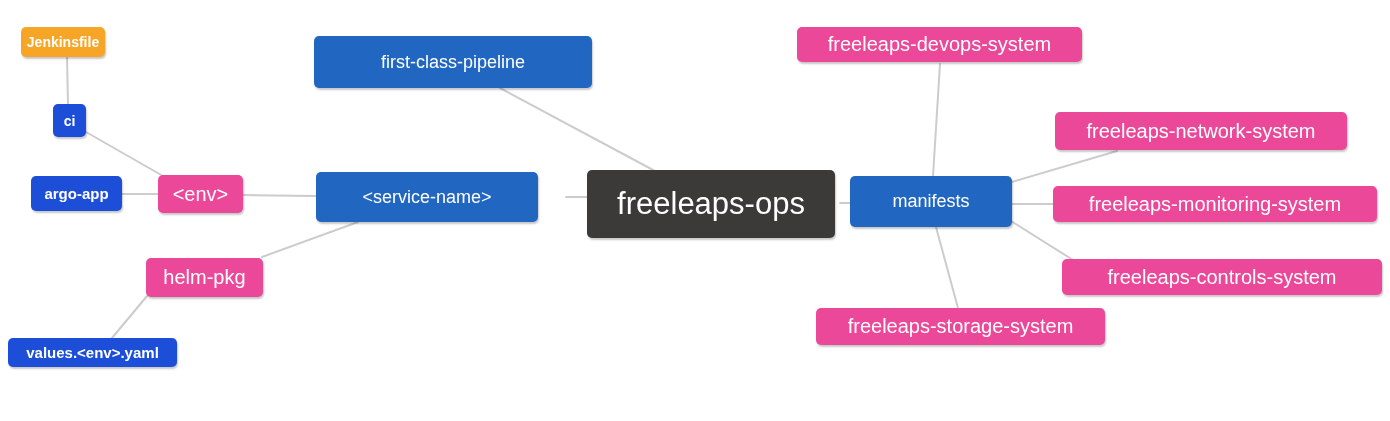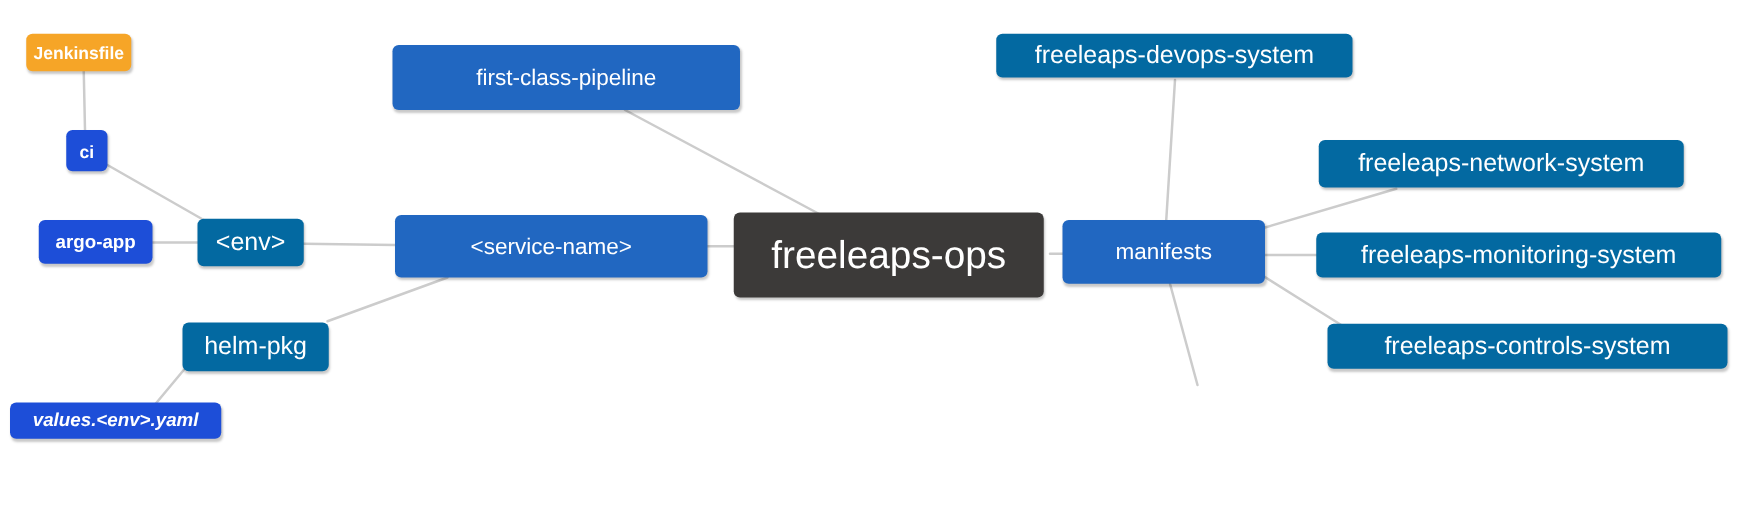--- a/index.html
+++ b/index.html
@@ -29,46 +29,46 @@
     align-items: center;
     justify-content: center;
     color: #ffffff;
     border-radius: 5px;
     box-shadow: 1px 2px 2px rgba(0,0,0,0.22);
     white-space: nowrap;
     cursor: default;
     box-sizing: border-box;
   }
   .c-blue   { background: #2167c1; }
-  .c-green  { background: #0369a1; }
+  .c-green  { background: #ec4899; }
   .c-red    { background: #1d4ed8; }
   .c-orange { background: #f6a527; }
   .c-dark   { background: #3c3a39; }
 
   .t-sm  { font-size: 14px; font-weight: 700; }
   .t-sm2 { font-size: 15px; font-weight: 700; }
   .t-md  { font-size: 20px; font-weight: 400; }
   .t-lg  { font-size: 18px; font-weight: 400; }
   .t-xl  { font-size: 31px; font-weight: 400; }
 
   .n-jenkinsfile { left: 21px;   top: 27px;  width: 84px;  height: 30px; }
   .n-ci          { left: 53px;   top: 104px; width: 33px;  height: 33px; }
   .n-argo-app    { left: 31px;   top: 176px; width: 91px;  height: 35px; }
   .n-env         { left: 158px;  top: 175px; width: 85px;  height: 38px; }
   .n-pipeline    { left: 314px;  top: 36px;  width: 278px; height: 52px; }
-  .n-service     { left: 316px;  top: 172px; width: 250px; height: 50px; }
+  .n-service     { left: 316px;  top: 172px; width: 222px; height: 50px; }
   .n-root        { left: 587px;  top: 170px; width: 248px; height: 68px; }
   .n-manifests   { left: 850px;  top: 176px; width: 162px; height: 51px; }
   .n-devops      { left: 797px;  top: 27px;  width: 285px; height: 35px; }
   .n-network     { left: 1055px; top: 112px; width: 292px; height: 38px; }
   .n-monitoring  { left: 1053px; top: 186px; width: 324px; height: 36px; }
   .n-controls    { left: 1062px; top: 259px; width: 320px; height: 36px; }
   .n-storage     { left: 816px;  top: 308px; width: 289px; height: 37px; }
   .n-helm-pkg    { left: 146px;  top: 258px; width: 117px; height: 39px; }
-  .n-values      { left: 8px;    top: 322px; width: 169px; height: 29px; font-style: italic; }
+  .n-values      { left: 8px;    top: 338px; width: 169px; height: 29px; }
 </style>
 </head>
 <body>
 
 <div class="canvas">
 
   <svg class="edges" viewBox="0 0 1390 421" xmlns="http://www.w3.org/2000/svg">
     <line x1="67" y1="57" x2="68" y2="104"></line>
     <line x1="86" y1="132" x2="163" y2="176"></line>
     <line x1="122" y1="194" x2="158" y2="194"></line>
@@ -90,16 +90,17 @@
   <div class="node c-red    t-sm2 n-argo-app">argo-app</div>
   <div class="node c-green  t-md n-env">&lt;env&gt;</div>
   <div class="node c-blue   t-lg n-pipeline">first-class-pipeline</div>
   <div class="node c-blue   t-lg n-service">&lt;service-name&gt;</div>
   <div class="node c-dark   t-xl n-root">freeleaps-ops</div>
   <div class="node c-blue   t-lg n-manifests">manifests</div>
   <div class="node c-green  t-md n-devops">freeleaps-devops-system</div>
   <div class="node c-green  t-md n-network">freeleaps-network-system</div>
   <div class="node c-green  t-md n-monitoring">freeleaps-monitoring-system</div>
   <div class="node c-green  t-md n-controls">freeleaps-controls-system</div>
+  <div class="node c-green  t-md n-storage">freeleaps-storage-system</div>
   <div class="node c-green  t-md n-helm-pkg">helm-pkg</div>
   <div class="node c-red    t-sm2 n-values">values.&lt;env&gt;.yaml</div>
 
 </div>
 
 </body></html>

